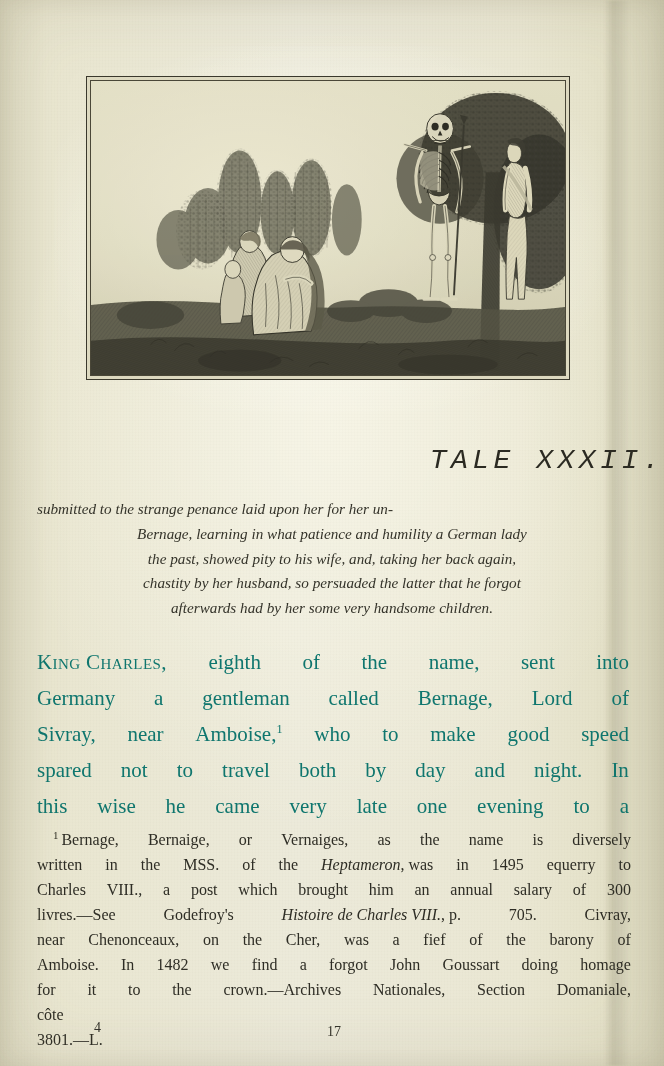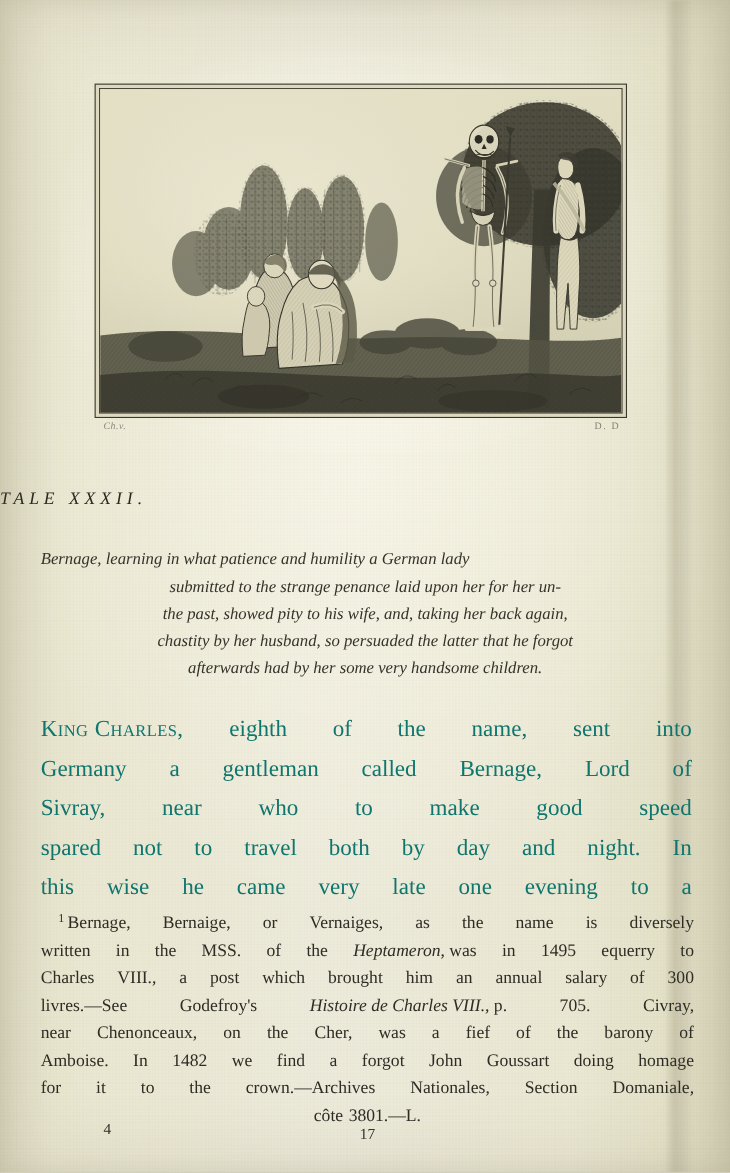--- a/index.html
+++ b/index.html
@@ -92,25 +92,26 @@
   }
   .sig-right {
     position: absolute; right: 6px; top: 0;
     letter-spacing: 1.5px; opacity: .8;
   }
 
   
   .tale-title {
     position: absolute;
     left: 0; right: 0; top: 445px;
-    text-align: left;
+    text-align: right;
     font-style: italic;
-    font-size: 16px;
+    font-size: 28px;
     letter-spacing: 4.5px;
     color: #2b2a22;
+    font-family: Liberation Mono, monospace;
   }
   .argument {
     position: absolute;
     left: 37px;
     top: 497px;
     width: 590px;
     font-style: italic;
     font-size: 15.2px;
     line-height: 1.63;
     text-align: center;
@@ -148,21 +149,21 @@
     left: 37px;
     top: 828px;
     width: 594px;
     font-size: 16px;
     line-height: 1.56;
     color: #2e2d25;
     text-align: justify;
   }
   .footnote .ln { display: flex; white-space: nowrap; }
   .footnote .ln.justify { justify-content: space-between; }
-  .footnote .ln.last { justify-content: center; }
+  .footnote .ln.last { justify-content: flex-end; flex-direction: column; }
   .footnote .indent { padding-left: 16px; }
   .footnote i { }
   sup.fnmark {
     font-size: 0.68em;
     vertical-align: super;
     line-height: 0;
     margin-right: 3px;
   }
 
   .folio {
@@ -384,31 +385,27 @@
             </g>
             <ellipse cx="150" cy="282" rx="42" ry="11" fill="#1f1e17" opacity="0.55"></ellipse>
             <ellipse cx="360" cy="286" rx="50" ry="10" fill="#1f1e17" opacity="0.5"></ellipse>
 
             <rect width="478" height="298" fill="#cfcbb0" opacity="0.10"></rect>
           </g>
         </svg>
       </div>
     </div>
 
-    <div class="plate-caption">
-      <span class="sig-left">Ch.v.</span>
-      <span class="sig-right">D. D</span>
-    </div>
   </div>
 
   <div class="tale-title">TALE XXXII.</div>
 
   <div class="argument">
+    <span class="ln">submitted to the strange penance laid upon her for her un-</span>
     <span class="ln">Bernage, learning in what patience and humility a German lady</span>
-    <span class="ln">submitted to the strange penance laid upon her for her un-</span>
     <span class="ln">the past, showed pity to his wife, and, taking her back again,</span>
     <span class="ln">chastity by her husband, so persuaded the latter that he forgot</span>
     <span class="ln">afterwards had by her some very handsome children.</span>
   </div>
 
   <div class="body-text">
     <div class="ln justify">
       <span class="smallcaps">King Charles,</span>
       <span>eighth</span>
       <span>of</span>
@@ -422,20 +419,21 @@
       <span>a</span>
       <span>gentleman</span>
       <span>called</span>
       <span>Bernage,</span>
       <span>Lord</span>
       <span>of</span>
     </div>
     <div class="ln justify">
       <span>Sivray,</span>
       <span>near</span>
+      <span><span>Amboise,</span><sup class="fn">1</sup></span>
       <span>who</span>
       <span>to</span>
       <span>make</span>
       <span>good</span>
       <span>speed</span>
     </div>
     <div class="ln justify">
       <span>spared</span>
       <span>not</span>
       <span>to</span>

